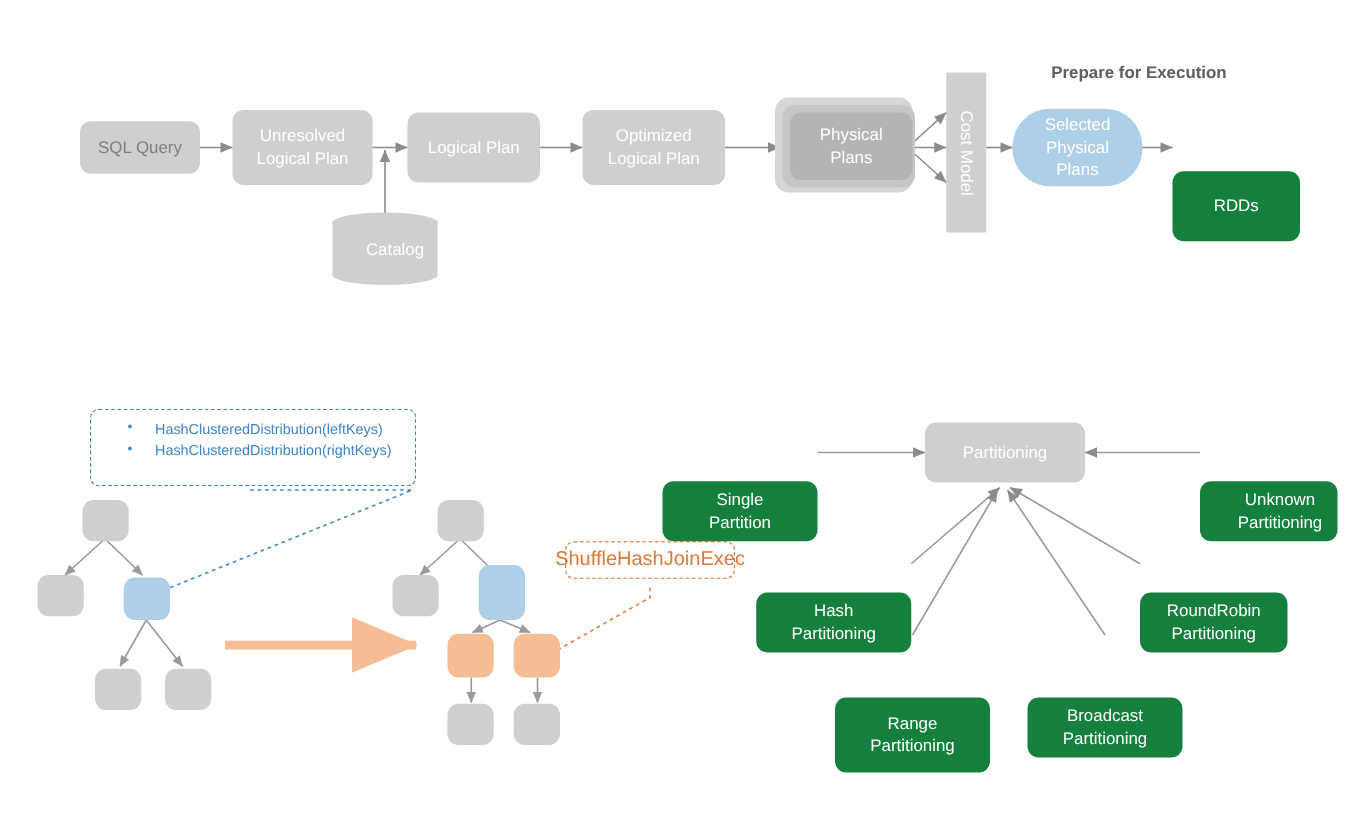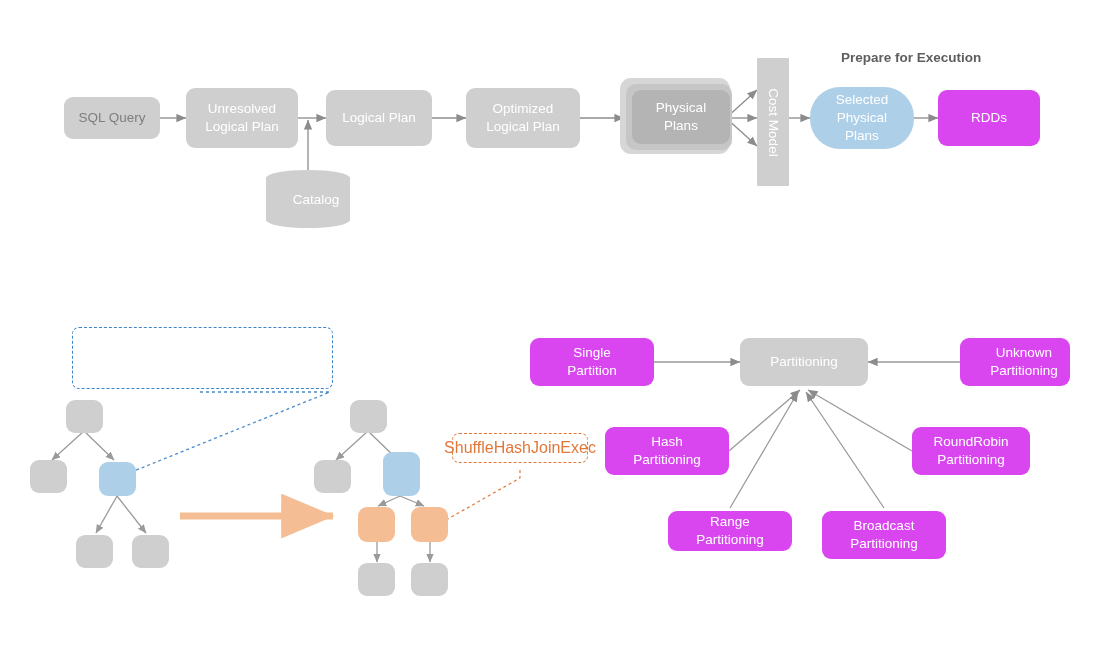--- a/index.html
+++ b/index.html
@@ -37,21 +37,21 @@
     text-align: center;
     border-radius: 9px;
     color: #ffffff;
     font-size: 13.5px;
     line-height: 1.32;
     padding: 2px 6px;
     white-space: pre-line;
   }
   .gray   { background: #cfcfcf; }
   .blue   { background: #aecfe8; border-radius: 30px; }
-  .green  { background: #d946ef; }
+  .green  { background: #15803d; margin-top: 47px; }
   .orange { background: #f4bd94; }
 
   
   .pipe-label-gray { color: #7e7e7e; }
 
   .stack-outer {
     position: absolute;
     background: #d6d6d6;
     border-radius: 11px;
   }
@@ -246,20 +246,24 @@
   <div style="position:absolute; left:266px; top:170px; width:84px; height:58px;">
     <div style="position:absolute; left:0; top:7px; width:84px; height:44px; background:#cfcfcf;"></div>
     <div style="position:absolute; left:0; top:0; width:84px; height:16px; background:#cfcfcf; border-radius:50%;"></div>
     <div style="position:absolute; left:0; top:42px; width:84px; height:16px; background:#cfcfcf; border-radius:50%;"></div>
     <div style="position:absolute; inset:0; display:flex; align-items:center; justify-content:center; color:#ffffff; font-size:13.5px;margin-left:16px;">Catalog</div>
   </div>
 
   <div class="section-title" style="left:841px; top:50px;">Prepare for Execution</div>
 
   <div class="callout-blue" style="left:72px; top:327px; width:261px; height:62px;">
+    <ul>
+      <li>HashClusteredDistribution(leftKeys)</li>
+      <li>HashClusteredDistribution(rightKeys)</li>
+    </ul>
   </div>
 
   <div class="tree-node gray" style="left:66px;  top:400px; width:37px; height:33px;"></div>
   <div class="tree-node gray" style="left:30px;  top:460px; width:37px; height:33px;"></div>
   <div class="tree-node blue" style="left:99px;  top:462px; width:37px; height:34px;"></div>
   <div class="tree-node gray" style="left:76px;  top:535px; width:37px; height:33px;"></div>
   <div class="tree-node gray" style="left:132px; top:535px; width:37px; height:33px;"></div>
 
   <div class="tree-node gray" style="left:350px; top:400px; width:37px; height:33px;"></div>
   <div class="tree-node gray" style="left:314px; top:460px; width:37px; height:33px;"></div>
@@ -278,19 +282,19 @@
 
   <div class="node green" style="left:960px; top:338px; width:110px; height:48px;padding-left:24px;">Unknown
 Partitioning</div>
 
   <div class="node green" style="left:605px; top:427px; width:124px; height:48px;">Hash
 Partitioning</div>
 
   <div class="node green" style="left:912px; top:427px; width:118px; height:48px;">RoundRobin
 Partitioning</div>
 
-  <div class="node green" style="left:668px; top:511px; width:124px; height:40px;">Range
+  <div class="node green" style="left:668px; top:511px; width:124px; height:60px;">Range
 Partitioning</div>
 
   <div class="node green" style="left:822px; top:511px; width:124px; height:48px;">Broadcast
 Partitioning</div>
 
 </div>
 
 </body></html>

